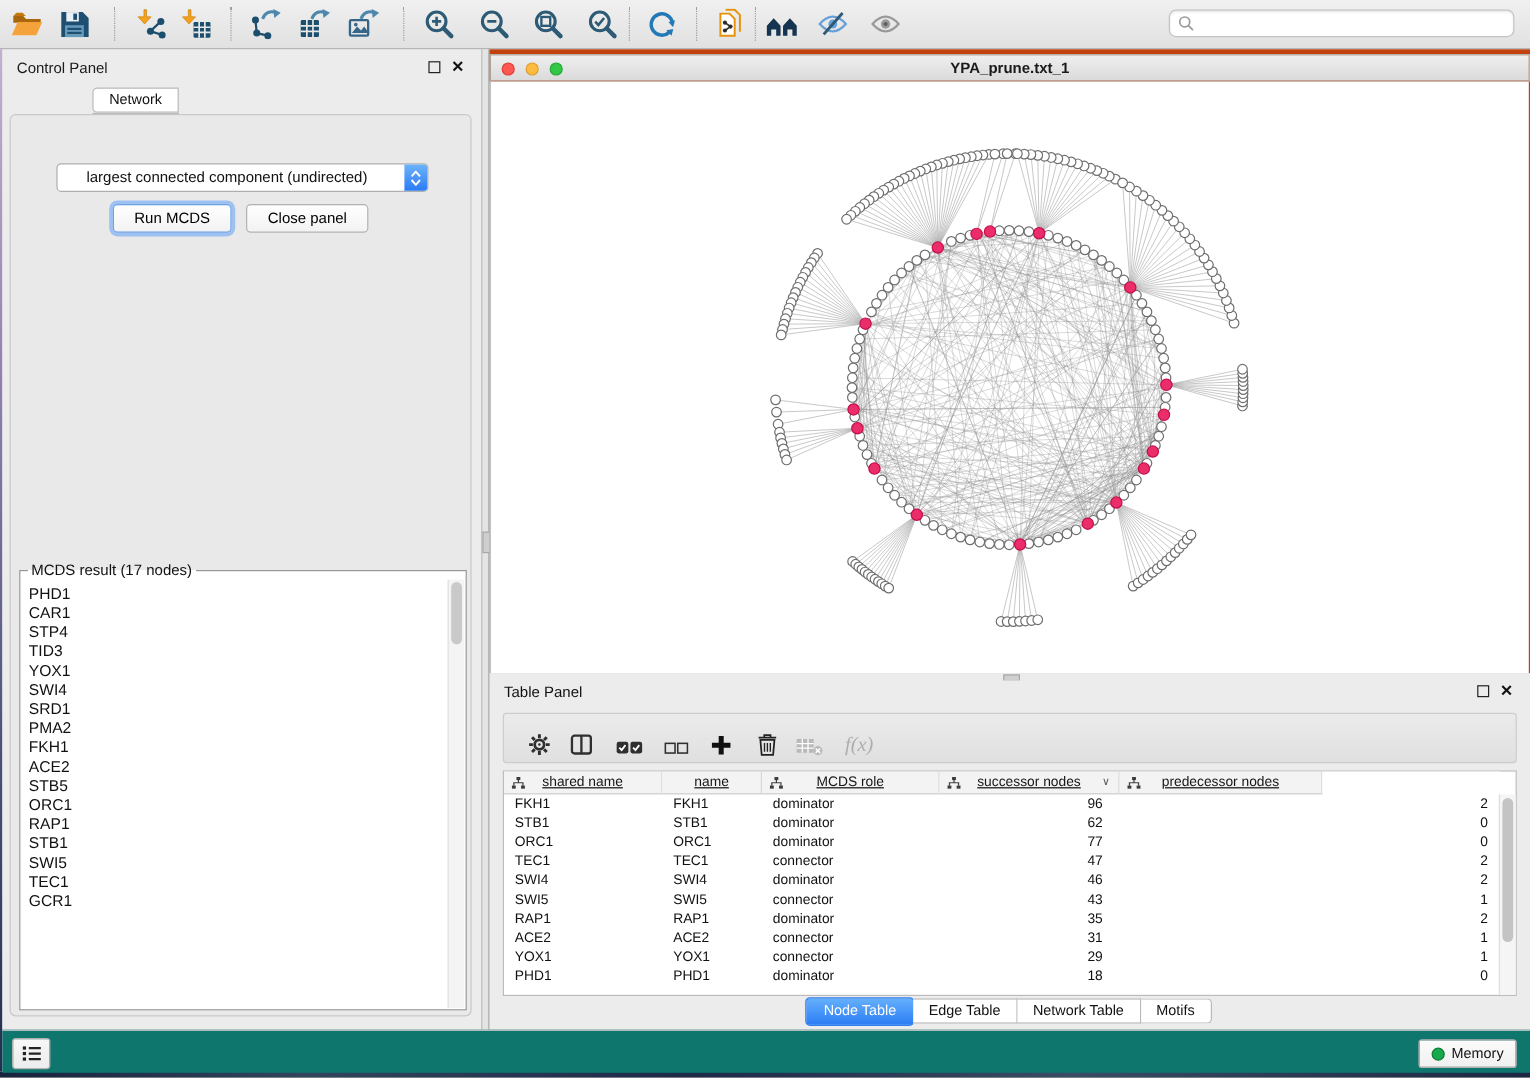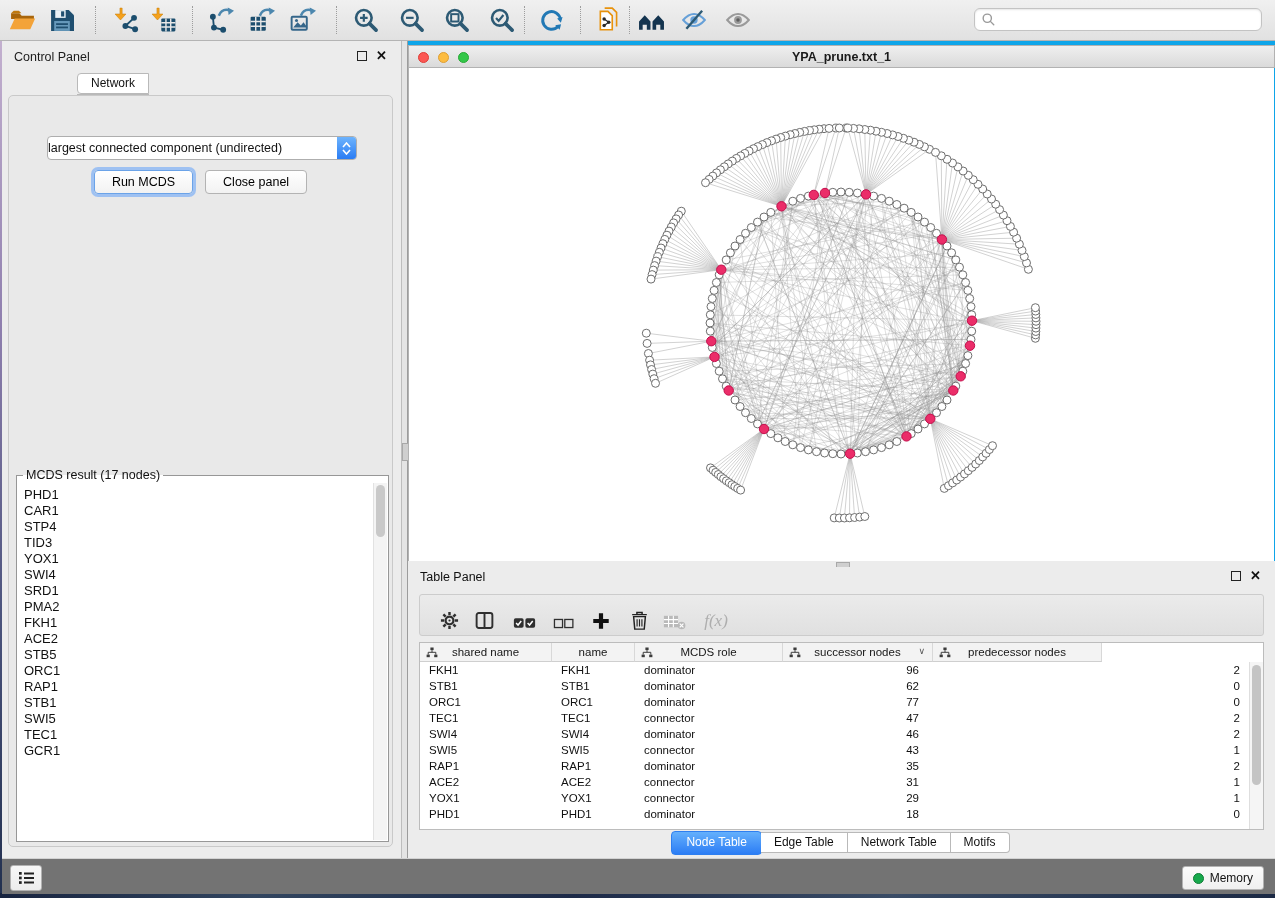--- a/index.html
+++ b/index.html
@@ -34,21 +34,21 @@
   .seg:first-child{border-left:1px solid #b9b9b9;border-radius:4px 0 0 4px;}
   .seg:last-child{border-radius:0 4px 4px 0;}
   .seg.sel{background:linear-gradient(#64b0fc,#2c7df5);color:#fff;border-color:#2e7ff0;border-radius:4px;
        margin:-1px -1px -1px -2px;padding:1px 14px;line-height:19px;height:20px;}
   .cp-tabs{position:absolute;left:75px;top:32px;flex-direction:column;}
   .cp-content{position:absolute;left:6px;top:54px;width:385px;height:752px;background:#e9e9e9;
               border:1px solid #c9c9c9;border-radius:5px;box-sizing:border-box;}
   .crit-label{position:absolute;left:0;width:100%;top:20px;text-align:center;font-size:12.5px;}
   .crit-select{position:absolute;left:38px;top:40px;width:310px;height:24px;background:#fff;
                border:1px solid #aeaeae;border-radius:4px;box-sizing:border-box;display:flex;align-items:center;}
-  .crit-select .val{flex:1;font-size:12.5px;padding-left:0;white-space:nowrap;overflow:hidden;}
+  .crit-select .val{flex:1;font-size:12.5px;padding-left:24px;white-space:nowrap;overflow:hidden;}
   .crit-step{width:19px;height:22px;border-radius:0 3px 3px 0;background:linear-gradient(#6db3fd,#2a7cf4);
              display:flex;flex-direction:column;align-items:center;justify-content:center;gap:1px;}
   .crit-step svg{display:block;}
   .cp-buttons{position:absolute;left:0;width:100%;top:74px;display:flex;justify-content:center;gap:12px;}
   .btn{background:linear-gradient(#ffffff,#f2f2f2);border:1px solid #b3b3b3;border-radius:4px;
        font-size:12.5px;padding:3px 17px;height:24px;box-sizing:border-box;font-family:"Liberation Sans",sans-serif;}
   .btn.focus{box-shadow:0 0 0 3px rgba(96,160,250,.55);border-color:#6ba3e8;}
   .mcds-box{position:absolute;left:7px;top:372px;width:371px;height:372px;border:1px solid #979797;
             background:#fff;margin:0;padding:0;}
   .mcds-box legend{font-size:12.5px;padding:0 3px;margin-left:6px;background:transparent;margin-top:22px;}
@@ -56,57 +56,57 @@
              font-size:13px;line-height:16px;padding:3px 0 0 6px;}
   .mcds-scroll{position:absolute;top:1px;right:1px;bottom:1px;width:13px;background:#f4f4f4;border-left:1px solid #e2e2e2;}
   .mcds-thumb{position:absolute;top:2px;left:1.5px;width:9px;height:52px;background:#c9c9c9;border-radius:5px;}
   
   .vsplit{position:absolute;left:401px;top:41px;width:7px;height:817px;background:#e4e4e4;
           border-left:1px solid #bdbdbd;border-right:1px solid #9c9c9c;box-sizing:border-box;}
   .vsplit .grip{position:absolute;left:0;top:402px;width:5px;height:16px;background:#cfcfcf;border:1px solid #a8a8a8;}
   .hsplit{position:absolute;left:408px;top:561px;width:867px;height:6px;background:#ececec;}
   .hsplit .grip{position:absolute;left:428px;top:1px;width:12px;height:4px;background:#cfcfcf;border:1px solid #a8a8a8;}
   
-  .net-window{position:absolute;left:408px;top:41px;width:867px;height:520px;background:#0ea5e9;}
+  .net-window{position:absolute;left:408px;top:41px;width:867px;height:520px;background:#c2410c;}
   .net-titlebar{position:absolute;left:0;top:4px;width:867px;height:23px;box-sizing:border-box;
                 background:linear-gradient(#efefef,#dadada);border:1px solid #b2b2b2;}
   .tl{position:absolute;top:5.5px;width:11px;height:11px;border-radius:50%;}
   .tl.red{left:9px;background:#fc5753;border:1px solid #df3e38;box-sizing:border-box;}
   .tl.yellow{left:29px;background:#fdbc40;border:1px solid #de9f34;box-sizing:border-box;}
   .tl.green{left:49px;background:#33c748;border:1px solid #27aa35;box-sizing:border-box;}
   .net-title{position:absolute;left:0;width:100%;top:4px;text-align:center;font-size:12.5px;font-weight:700;color:#1a1a1a;}
   .net-canvas{position:absolute;left:0;top:27px;width:866px;height:493px;background:#fff;
               border-left:1px solid #b2b2b2;box-sizing:border-box;}
   .net-canvas svg{display:block;width:866px;height:493px;}
   
   .table-panel{position:absolute;left:408px;top:567px;width:867px;height:291px;background:#ececec;}
   .tp-title{position:absolute;left:12px;top:3px;font-size:12.5px;}
   .table-panel .win-btns{right:14px;top:4px;}
   .tp-toolbar{position:absolute;left:11px;top:27px;width:845px;height:42px;box-sizing:border-box;
               background:linear-gradient(#ebebeb,#e0e0e0);border:1px solid #cccccc;border-radius:3px;}
   .tp-btn{position:absolute;top:6px;width:30px;height:30px;display:flex;align-items:flex-end;justify-content:center;}
   .fx-glyph{font-family:"Liberation Serif",serif;font-style:italic;font-size:17px;color:#aeaeae;}
   .tbl-wrap{position:absolute;left:11px;top:75px;width:845px;height:188px;box-sizing:border-box;
             background:#fff;border:1px solid #bcbcbc;}
-  .thead{display:grid;grid-template-columns:132px 83px 148px 150px 169px 148px;height:19px;}
+  .thead{display:grid;grid-template-columns:132px 83px 148px 150px 169px 148px;height:19px;text-decoration:underline;}
   .th{position:relative;background:#f3f3f3;border-right:1px solid #d8d8d8;border-bottom:1px solid #cfcfcf;
       font-size:11.5px;display:flex;align-items:center;justify-content:center;gap:4px;color:#161616;}
   .th .colicon{position:absolute;left:6px;top:4px;}
   .th.filler{background:#fff;border-right:none;border-bottom:none;}
   .th .sort{position:absolute;right:7px;top:3px;font-size:9px;color:#555;}
   .trows{position:absolute;left:0;top:19px;right:13px;bottom:0;overflow:hidden;}
   .trow{display:grid;grid-template-columns:132px 83px 148px 150px 317px;height:16px;align-items:center;font-size:11.5px;}
   .trow .c{padding-left:9px;white-space:nowrap;}
   .trow .num{text-align:right;padding-right:14px;}
   .trow .num2{text-align:right;padding-right:10px;}
   .tbl-vscroll{position:absolute;top:19px;right:0;bottom:0;width:13px;background:#f5f5f5;border-left:1px solid #dedede;}
   .tbl-thumb{position:absolute;left:1.5px;top:3px;width:9px;height:120px;background:#c4c4c4;border-radius:5px;}
   .tbl-tabs{position:absolute;left:0;right:0;top:265px;display:flex;justify-content:center;}
   
-  .status-bar{position:absolute;left:2px;top:858px;width:1273px;height:35px;background:#737373;border-top:1px solid #d2d2d2;}
+  .status-bar{position:absolute;left:2px;top:858px;width:1273px;height:35px;background:#0f766e;border-top:1px solid #d2d2d2;}
   .sb-left-btn{position:absolute;left:8px;top:6px;width:30px;height:24px;background:linear-gradient(#f7f7f7,#ededed);
                border:1px solid #b2b2b2;border-radius:3px;display:flex;align-items:center;justify-content:center;}
   .memory-btn{position:absolute;right:11px;top:7px;height:24px;background:linear-gradient(#fbfbfb,#f0f0f0);
               border:1px solid #b2b2b2;border-radius:3px;display:flex;align-items:center;gap:6px;
               padding:0 10px;font-size:12px;box-sizing:border-box;}
   .mem-dot{width:11px;height:11px;border-radius:50%;background:#17a94c;border:1px solid #0e7d36;box-sizing:border-box;}
 </style>
 </head>
 <body>
 

